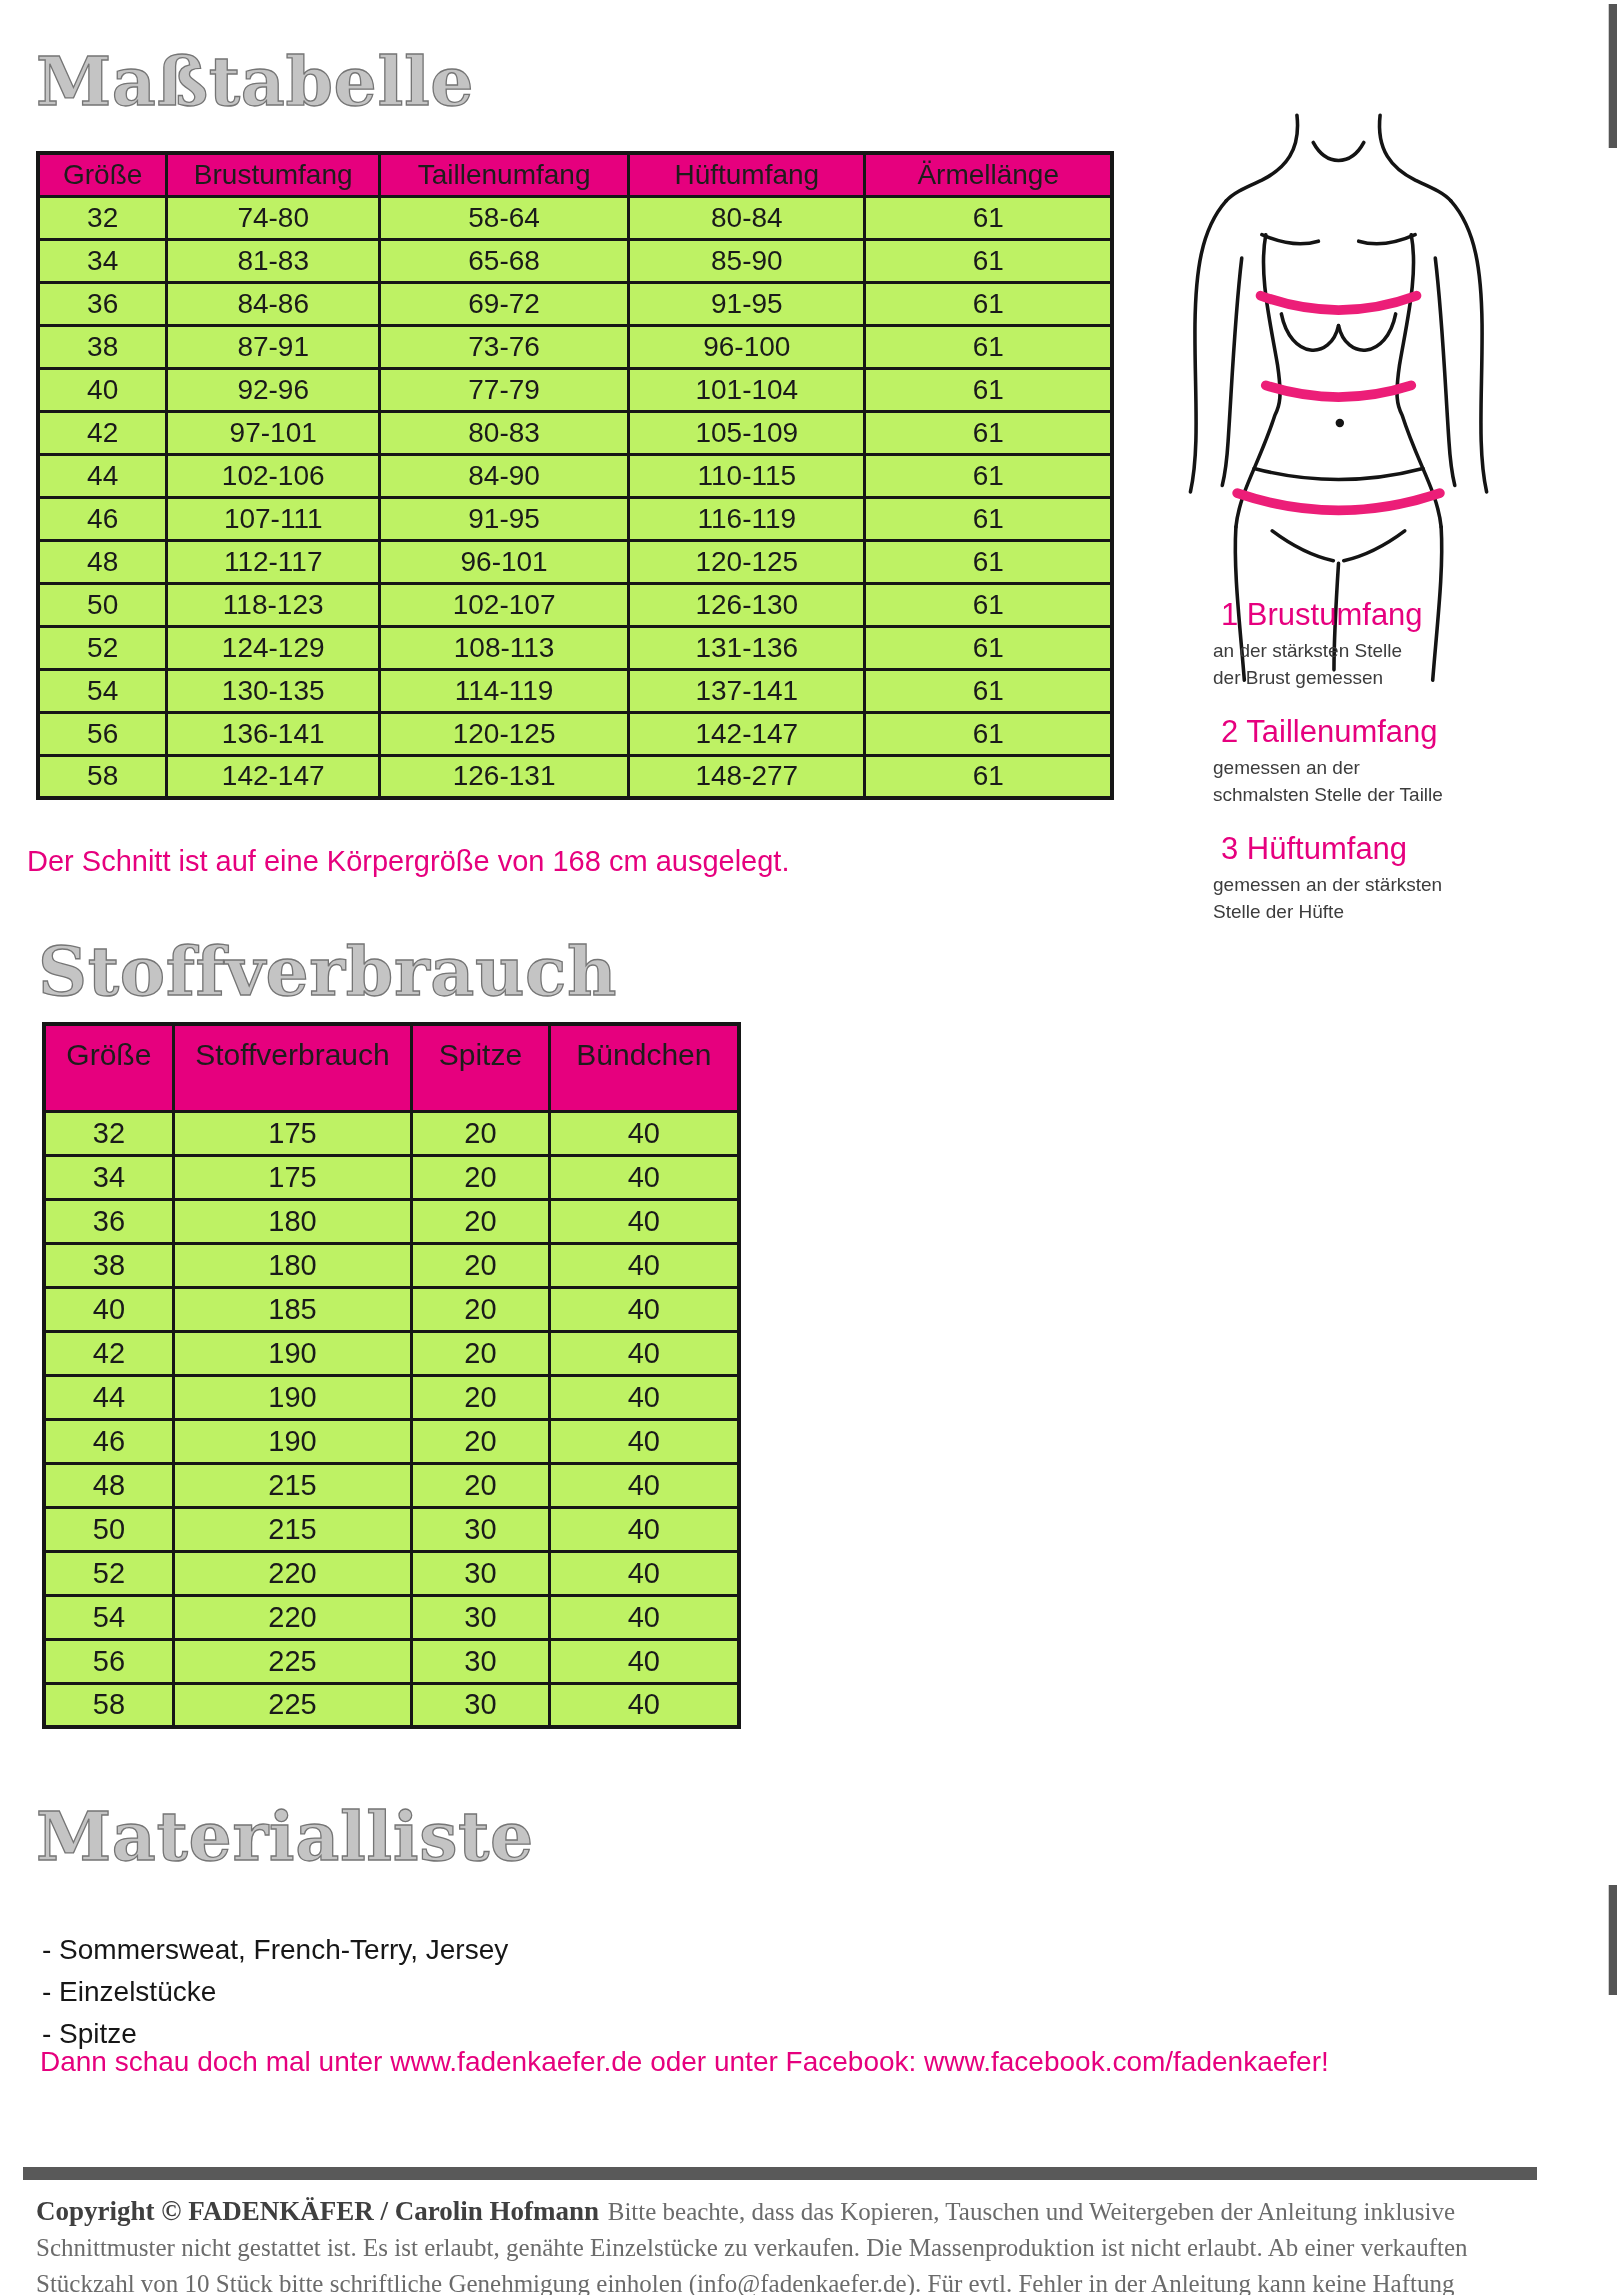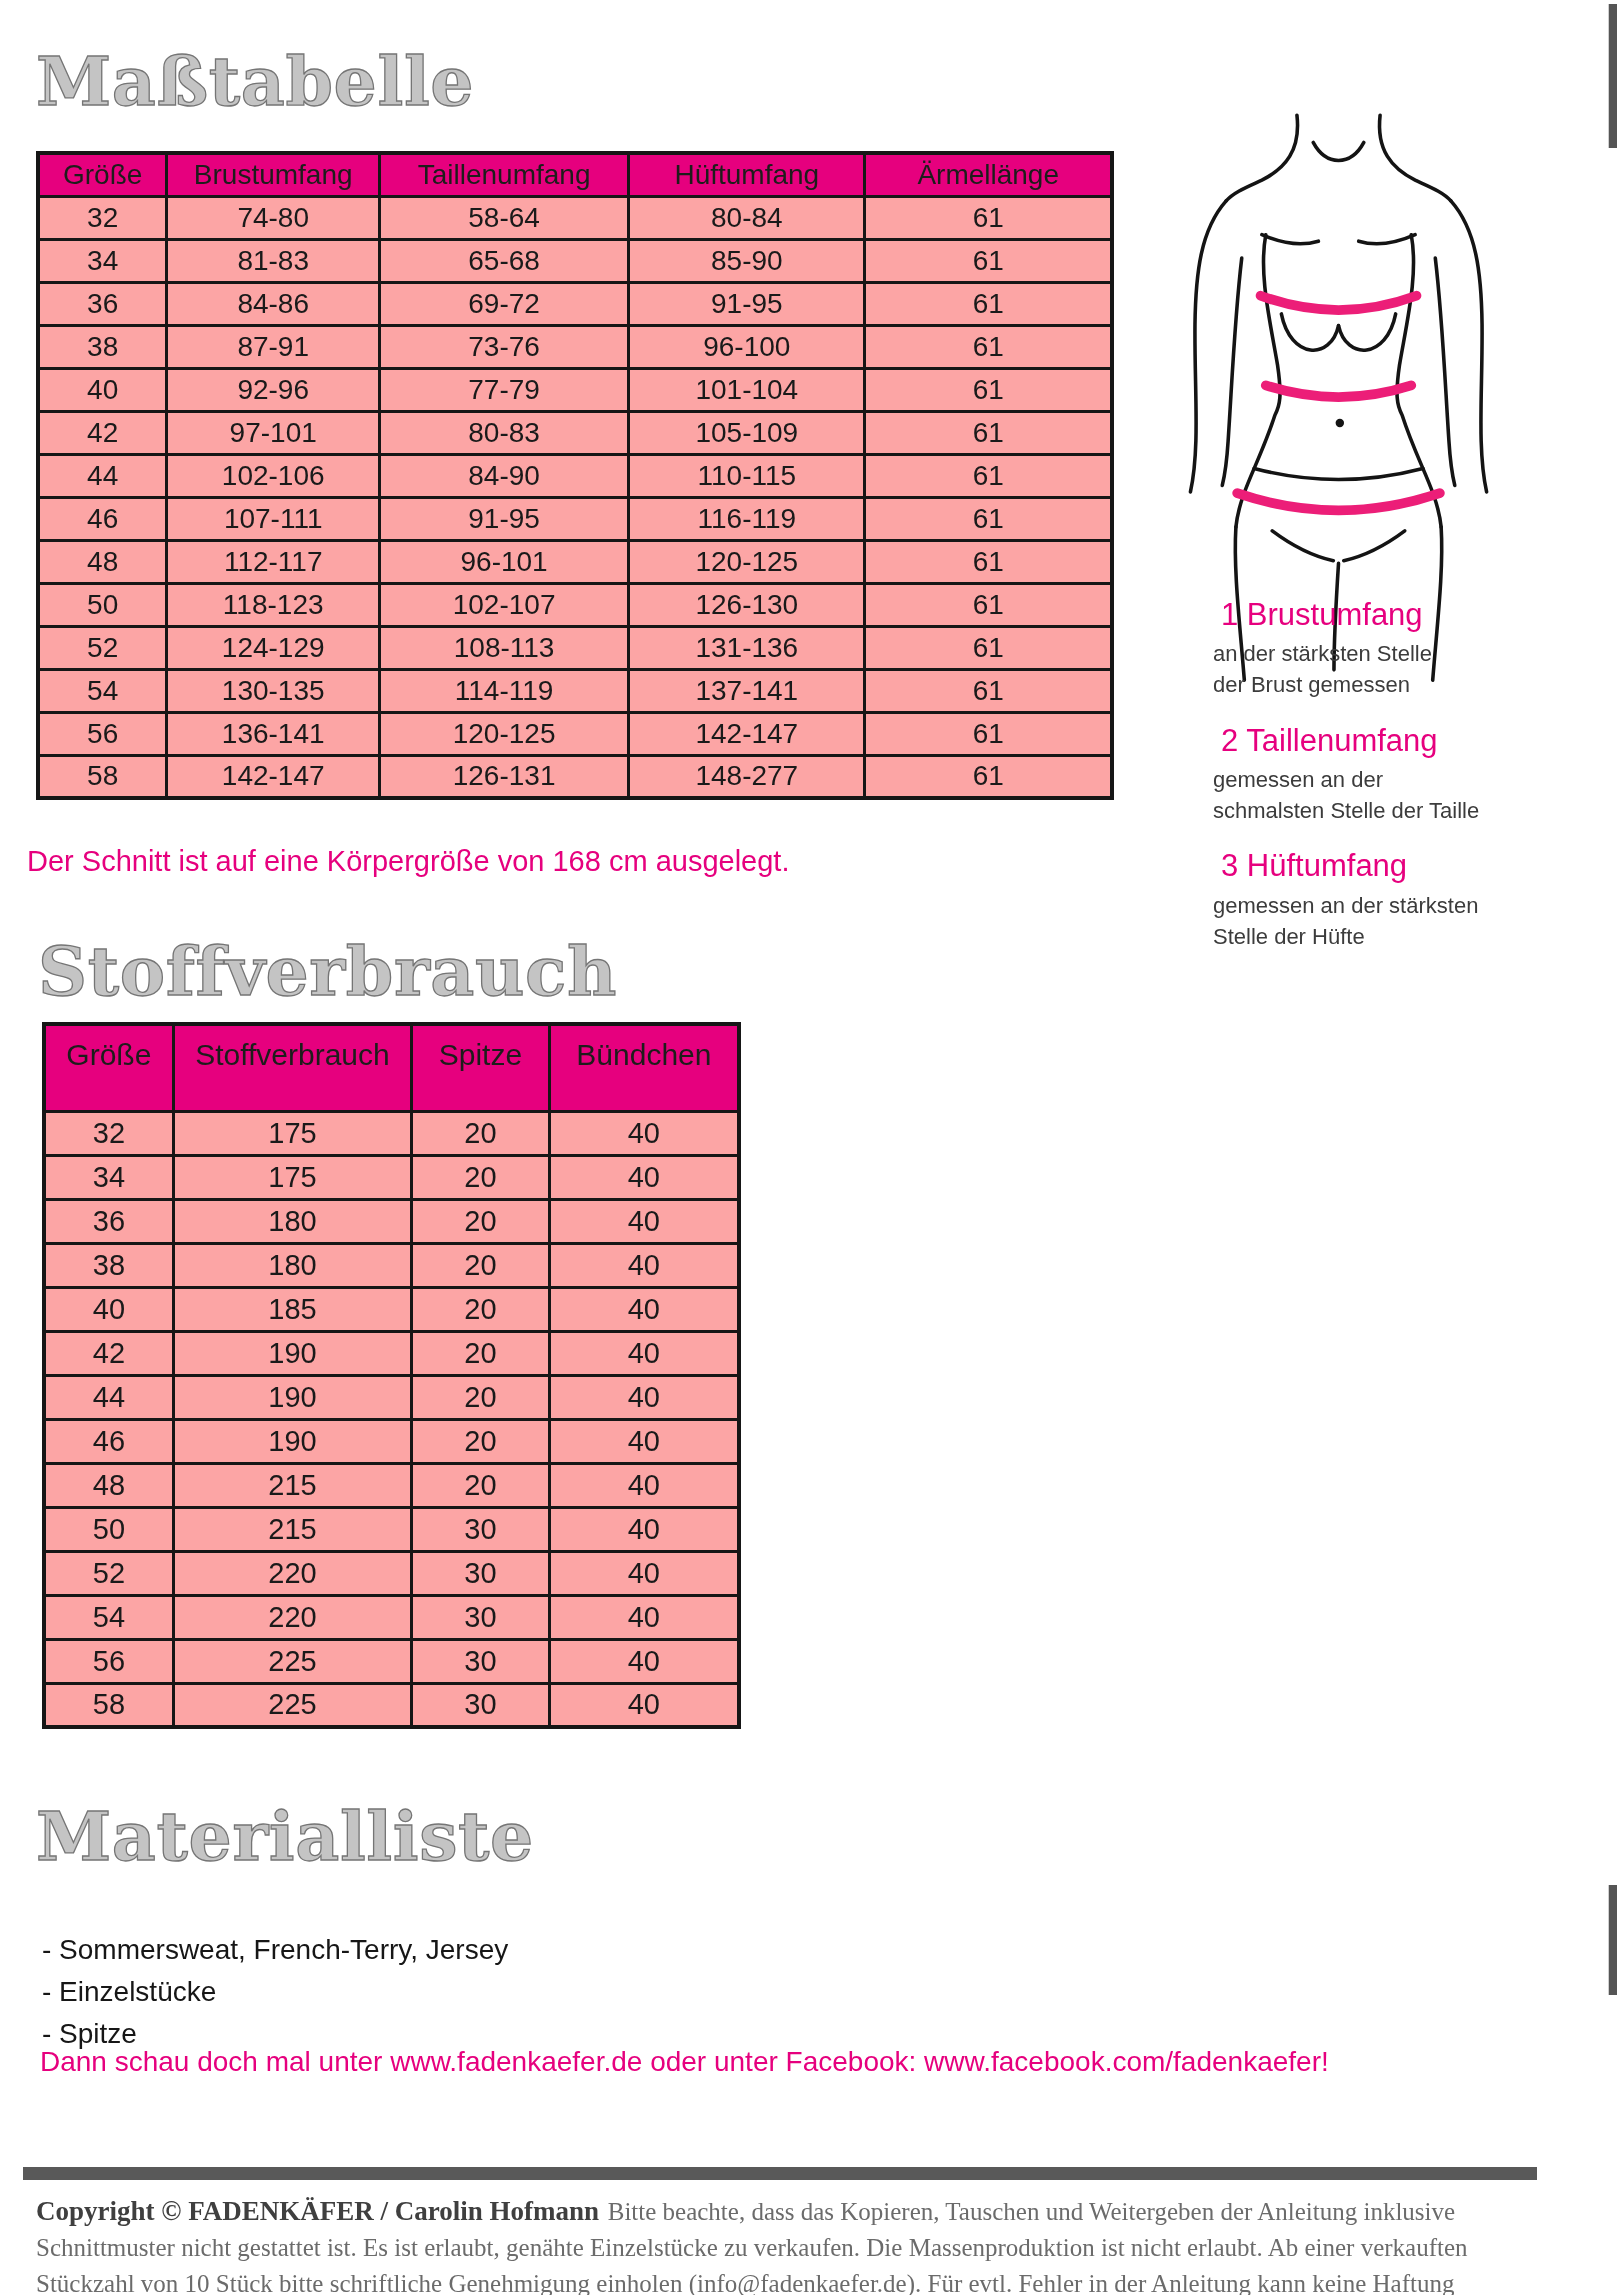--- a/index.html
+++ b/index.html
@@ -21,21 +21,21 @@
     font-size:68px;
     line-height:1;
     color:var(--title-gray);
     -webkit-text-stroke:1.3px var(--title-stroke);
     letter-spacing:0.6px;
     white-space:nowrap;
   }
   .t-mass{position:absolute;left:36px;top:47px;}
 
   
-  table{border-collapse:collapse;background:#fca5a5;table-layout:fixed;}
+  table{border-collapse:collapse;background:#bef264;table-layout:fixed;}
   th,td{border:3.2px solid #161616;text-align:center;vertical-align:middle;color:var(--ink);}
   thead th{background:var(--pink);color:#1d1d1b;font-weight:400;}
 
   .size-table{position:absolute;left:36px;top:151px;width:1078px;border:4.5px solid #161616;}
   .size-table th{height:43px;font-size:28px;}
   .size-table td{height:43px;font-size:28px;}
   .size-table col.c0{width:12.0%}.size-table col.c1{width:19.8%}
   .size-table col.c2{width:23.2%}.size-table col.c3{width:22.0%}
   .size-table col.c4{width:23.0%}
 
@@ -46,21 +46,21 @@
   .fabric-table col.c2{width:19.8%}.fabric-table col.c3{width:27.3%}
 
   
   .figure-wrap{position:absolute;left:1163px;top:110px;width:403px;height:617px;}
   .figure-wrap svg{width:100%;height:100%;}
 
   
   .legend{position:absolute;left:1213px;top:597px;width:390px;}
   .legend-item{margin-bottom:22px;}
   .legend-title{font-size:31px;color:var(--pink);margin-bottom:5.2px;margin-left:8px;}
-  .legend-desc{font-size:22px;line-height:1.42;color:#3c3c3c;white-space:pre-line;}
+  .legend-desc{font-size:19px;line-height:1.42;color:#3c3c3c;white-space:pre-line;}
 
   .size-note{position:absolute;left:27px;top:845px;font-size:29px;color:var(--pink);}
 
   .sv-head{position:absolute;left:38px;top:937px;display:flex;align-items:flex-end;}
   .sv-sub{font-size:27px;font-weight:700;color:#111;margin-left:19.5px;padding-bottom:10.4px;white-space:nowrap;}
 
   .t-mat{position:absolute;left:36px;top:1802px;}
   .materials{position:absolute;left:42px;top:1883px;margin-top:46px;}
   .material-item{font-size:28px;color:#161616;line-height:42px;}
 

